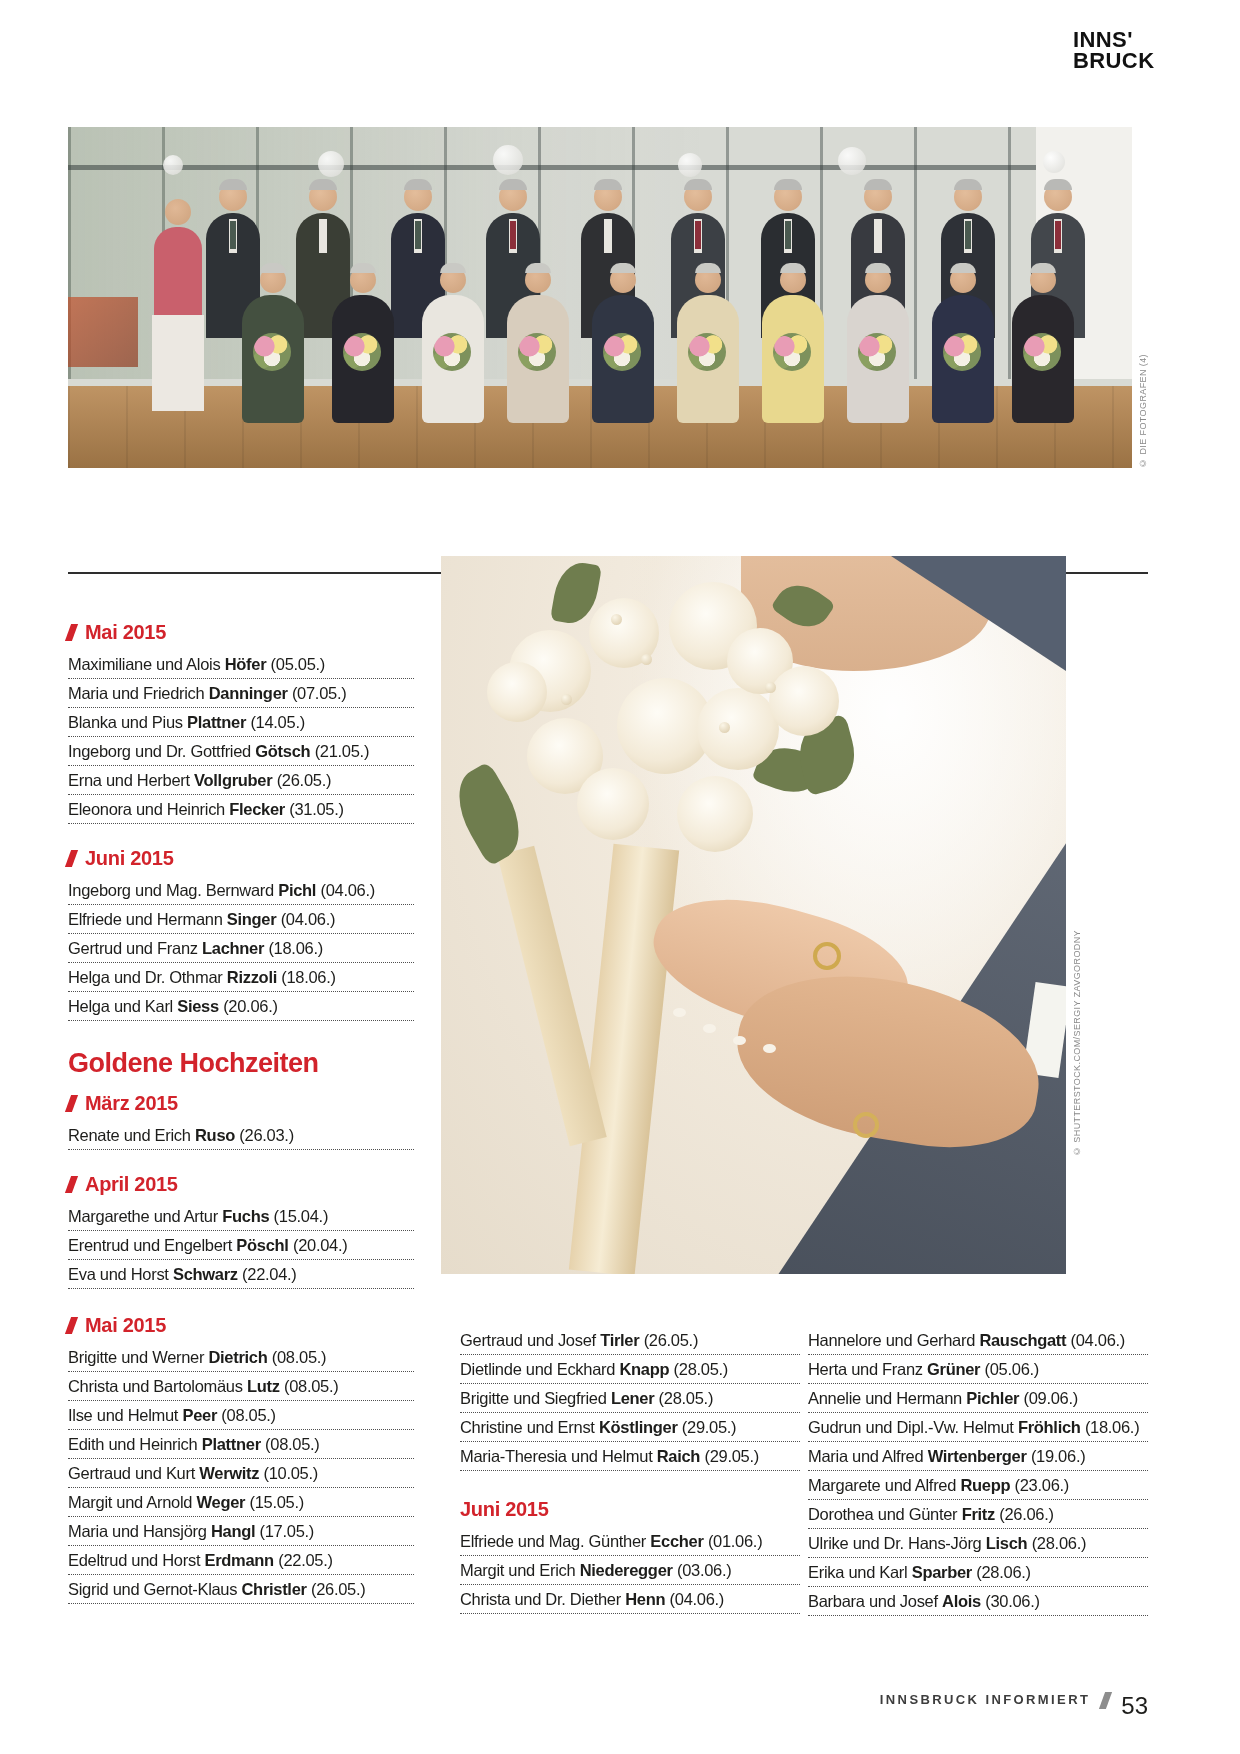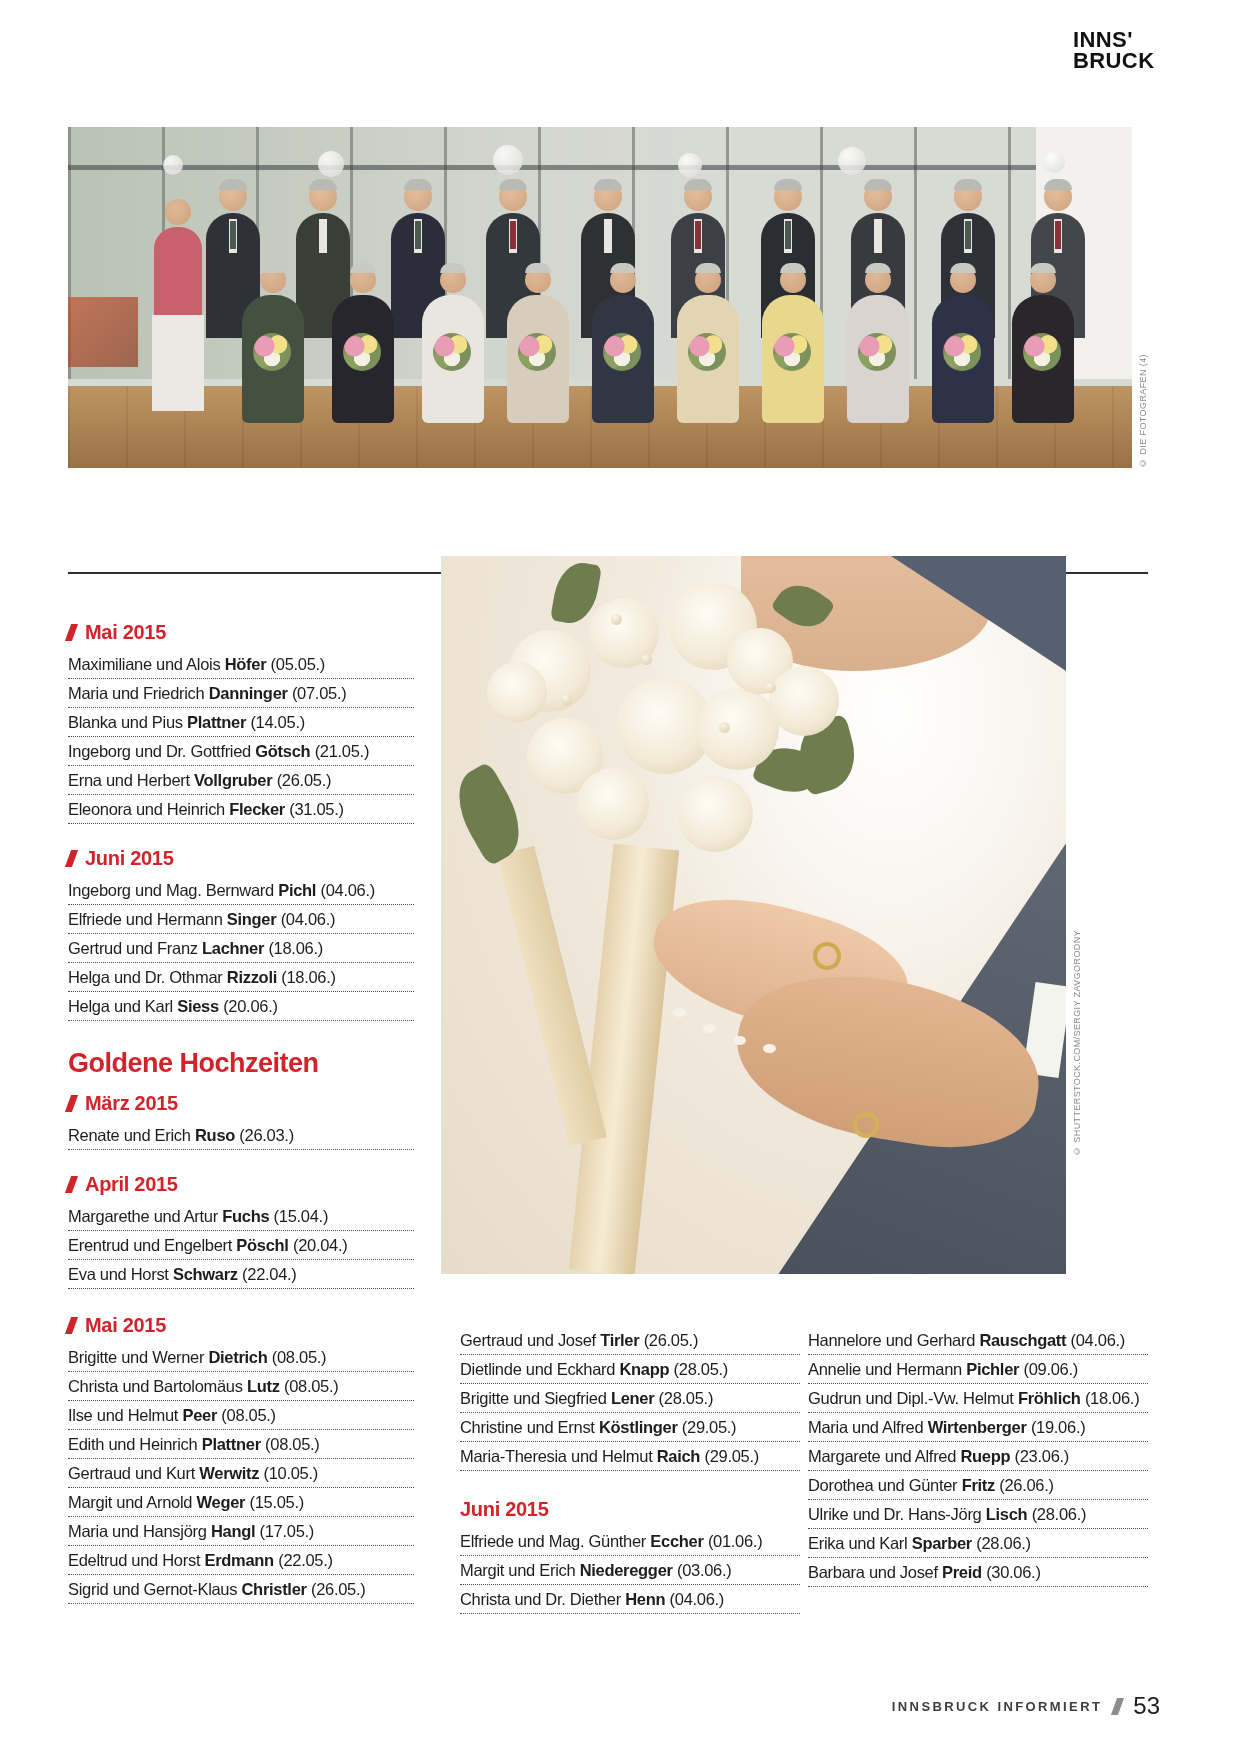--- a/index.html
+++ b/index.html
@@ -47,21 +47,21 @@
      letter-spacing:-.3px;margin:10px 0 7px 0;}
   .month.mt{margin-top:24px;}
   .month.mt-lg{margin-top:26px;}
   .slash{display:inline-block;width:7px;height:17px;background:#d2232b;
      transform:skewX(-20deg);margin-right:10px;flex:none;}
   .list{margin:0;padding:0;}
   .row{padding:4px 0 3px 0;border-bottom:1px dotted #4f4f4f;white-space:nowrap;overflow:hidden;}
   .row .b{font-weight:700;}
 
   
-  .footer{position:absolute;right:80px;top:1692px;display:flex;align-items:center;gap:12px;}
+  .footer{position:absolute;right:92px;top:1692px;display:flex;gap:12px;}
   .footer .mag{font-size:13px;font-weight:700;letter-spacing:2.4px;color:#3d3d3d;}
   .footer .fslash{display:inline-block;width:7px;height:17px;background:#8d8d8d;transform:skewX(-20deg);}
   .footer .pnum{font-size:24px;color:#1d1d1b;}
 </style>
 </head>
 <body>
 
 <div class="page">
 
   <div class="logo">
@@ -336,37 +336,38 @@
 
         <div class="row"><span>Christa und Dr. Diether</span> <span class="b">Henn</span> <span>(04.06.)</span></div>
       </div>
   </div>
 
   <div class="col col-right">
     <div class="list">
 
         <div class="row"><span>Hannelore und Gerhard</span> <span class="b">Rauschgatt</span> <span>(04.06.)</span></div>
 
+        <div class="row"><span>Herta und Franz</span> <span class="b">Grüner</span> <span>(05.06.)</span></div>
 
 
         <div class="row"><span>Annelie und Hermann</span> <span class="b">Pichler</span> <span>(09.06.)</span></div>
 
         <div class="row"><span>Gudrun und Dipl.-Vw. Helmut</span> <span class="b">Fröhlich</span> <span>(18.06.)</span></div>
 
         <div class="row"><span>Maria und Alfred</span> <span class="b">Wirtenberger</span> <span>(19.06.)</span></div>
 
         <div class="row"><span>Margarete und Alfred</span> <span class="b">Ruepp</span> <span>(23.06.)</span></div>
 
         <div class="row"><span>Dorothea und Günter</span> <span class="b">Fritz</span> <span>(26.06.)</span></div>
 
         <div class="row"><span>Ulrike und Dr. Hans-Jörg</span> <span class="b">Lisch</span> <span>(28.06.)</span></div>
 
         <div class="row"><span>Erika und Karl</span> <span class="b">Sparber</span> <span>(28.06.)</span></div>
 
-        <div class="row"><span>Barbara und Josef</span> <span class="b">Preid</span> <span>(30.06.)</span></div>
+        <div class="row"><span>Barbara und Josef</span> <span class="b">Alois</span> <span>(30.06.)</span></div>
       </div>
   </div>
 
   <div class="footer">
     <span class="mag">INNSBRUCK INFORMIERT</span>
     <span class="fslash"></span>
     <span class="pnum">53</span>
   </div>
 
 </div>

